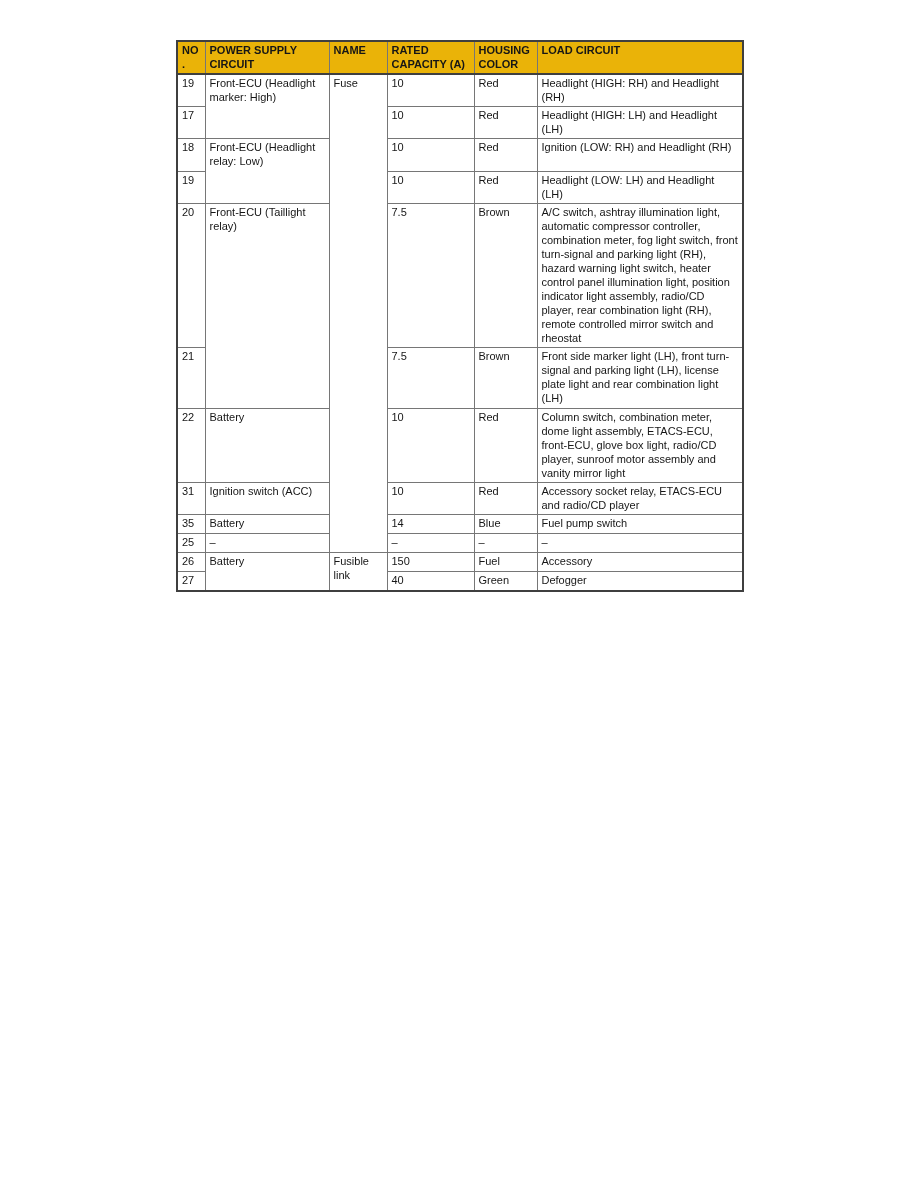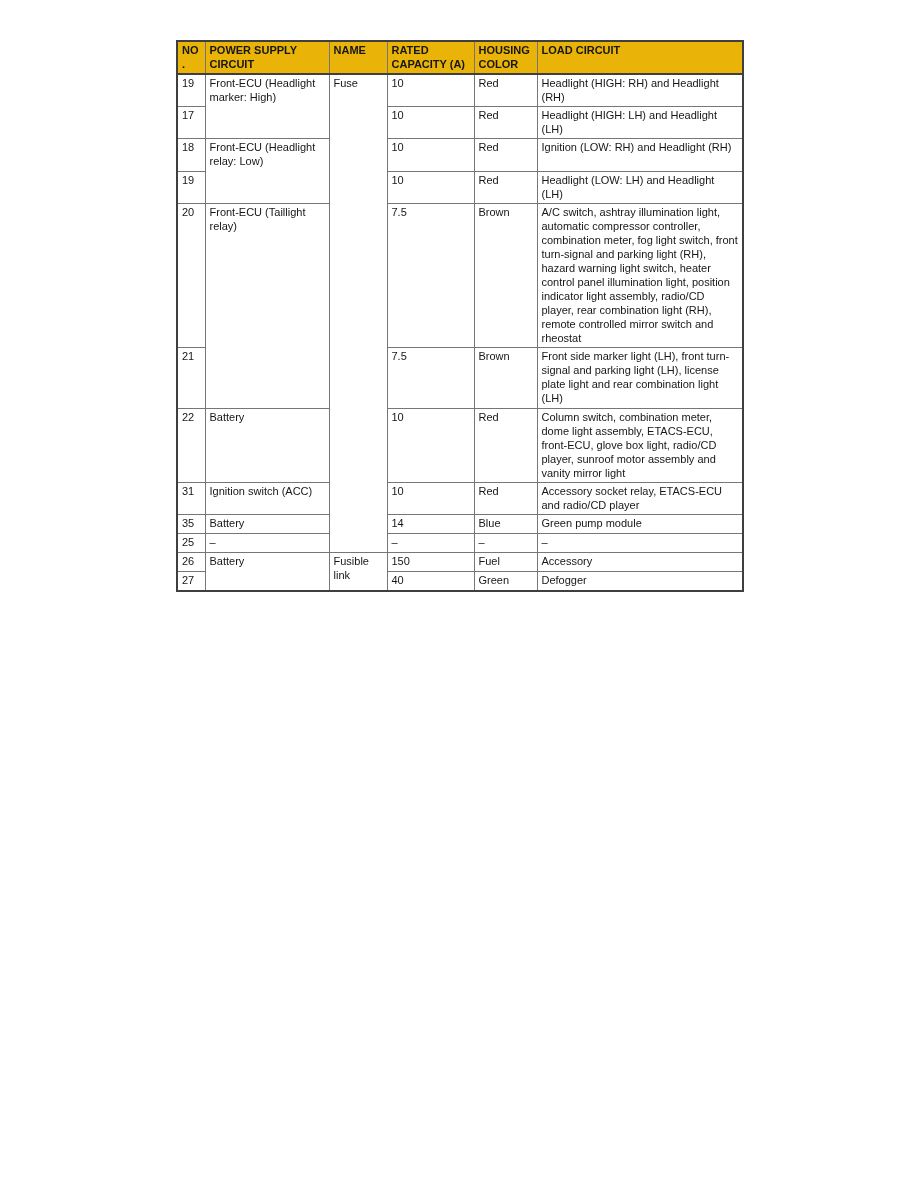--- a/index.html
+++ b/index.html
@@ -124,21 +124,21 @@
         <td>Ignition switch (ACC)</td>
         <td>10</td>
         <td>Red</td>
         <td>Accessory socket relay, ETACS-ECU and radio/CD player</td>
       </tr>
       <tr style="height:19px">
         <td>35</td>
         <td>Battery</td>
         <td>14</td>
         <td>Blue</td>
-        <td>Green pump module</td>
+        <td>Fuel pump switch</td>
       </tr>
       <tr style="height:19px">
         <td>25</td>
         <td>–</td>
         <td>–</td>
         <td>–</td>
         <td>–</td>
       </tr>
       <tr style="height:19px">
         <td>26</td>

